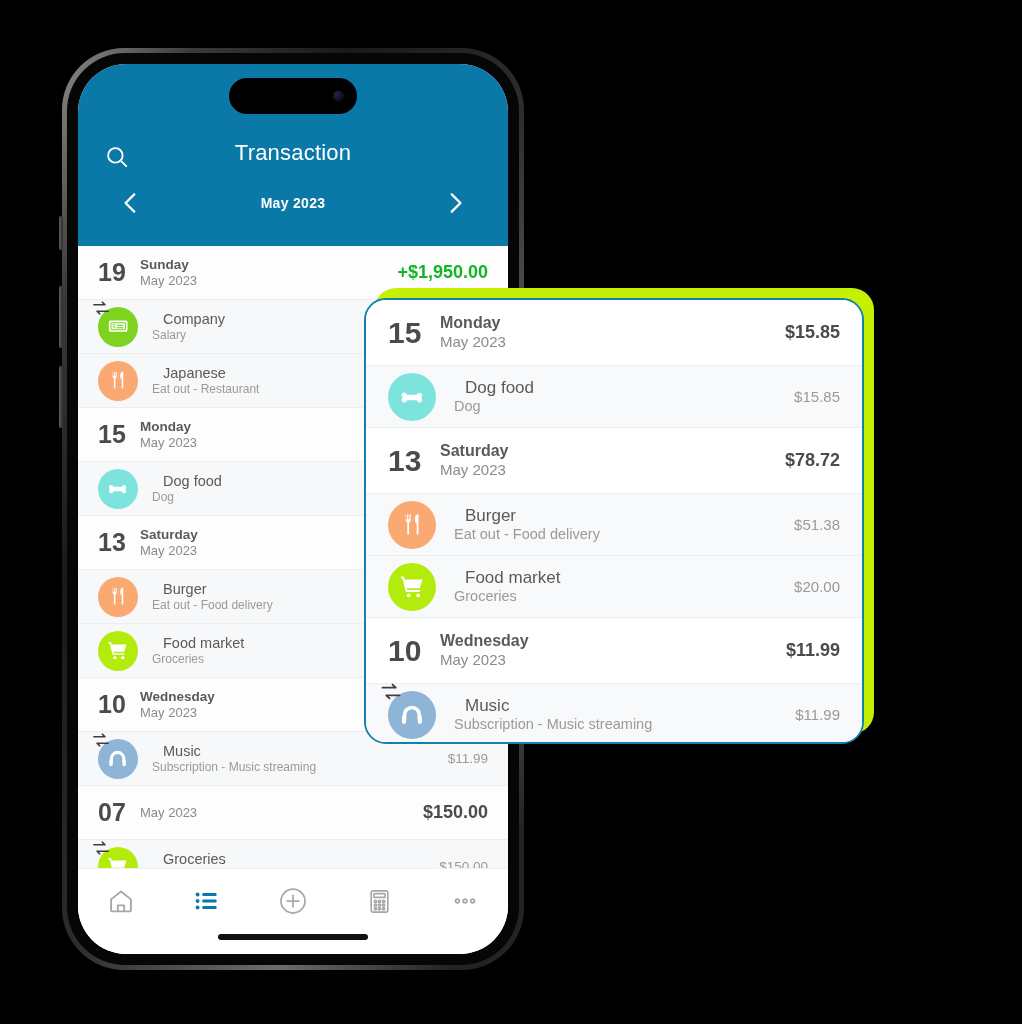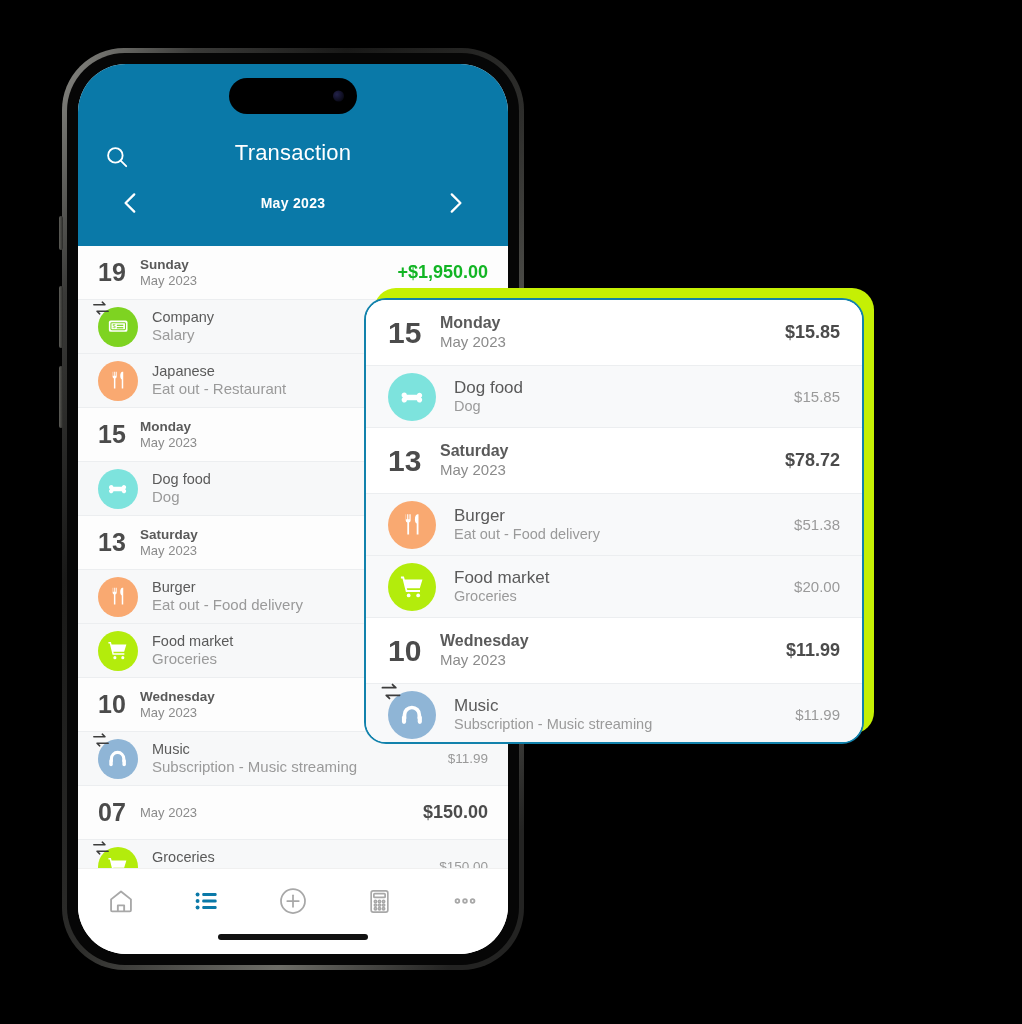--- a/index.html
+++ b/index.html
@@ -94,22 +94,22 @@
     background: #f7f8f9;
     border-bottom: 1px solid #eceef0;
   }
   .ic-wrap { position: relative; width: 40px; height: 40px; margin-right: 14px; flex: none; }
   .ic-circle {
     width: 40px; height: 40px; border-radius: 50%;
     display: flex; align-items: center; justify-content: center;
   }
   .recur-badge { position: absolute; left: -7px; top: -7px; width: 20px; height: 16px; }
   .item-txt { flex: 1; line-height: 1.2; }
-  .item-name { font-size: 14.5px; color: #5a5a5a; }
-  .item-cat { font-size: 15px; color: #9a9a9a; }
+  .item-name { font-size: 14.5px; color: #5a5a5a; margin-left: 11px; }
+  .item-cat { font-size: 12px; color: #9a9a9a; }
   .item-amt { font-size: 13.5px; color: #9a9a9a; }
 
   
   #tab-bar {
     position: absolute; left: 0; right: 0; bottom: 0; height: 86px;
     background: #ffffff;
     display: flex; align-items: flex-start; justify-content: space-around;
     padding-top: 14px;
     border-top: 1px solid #f0f0f0;
   }

